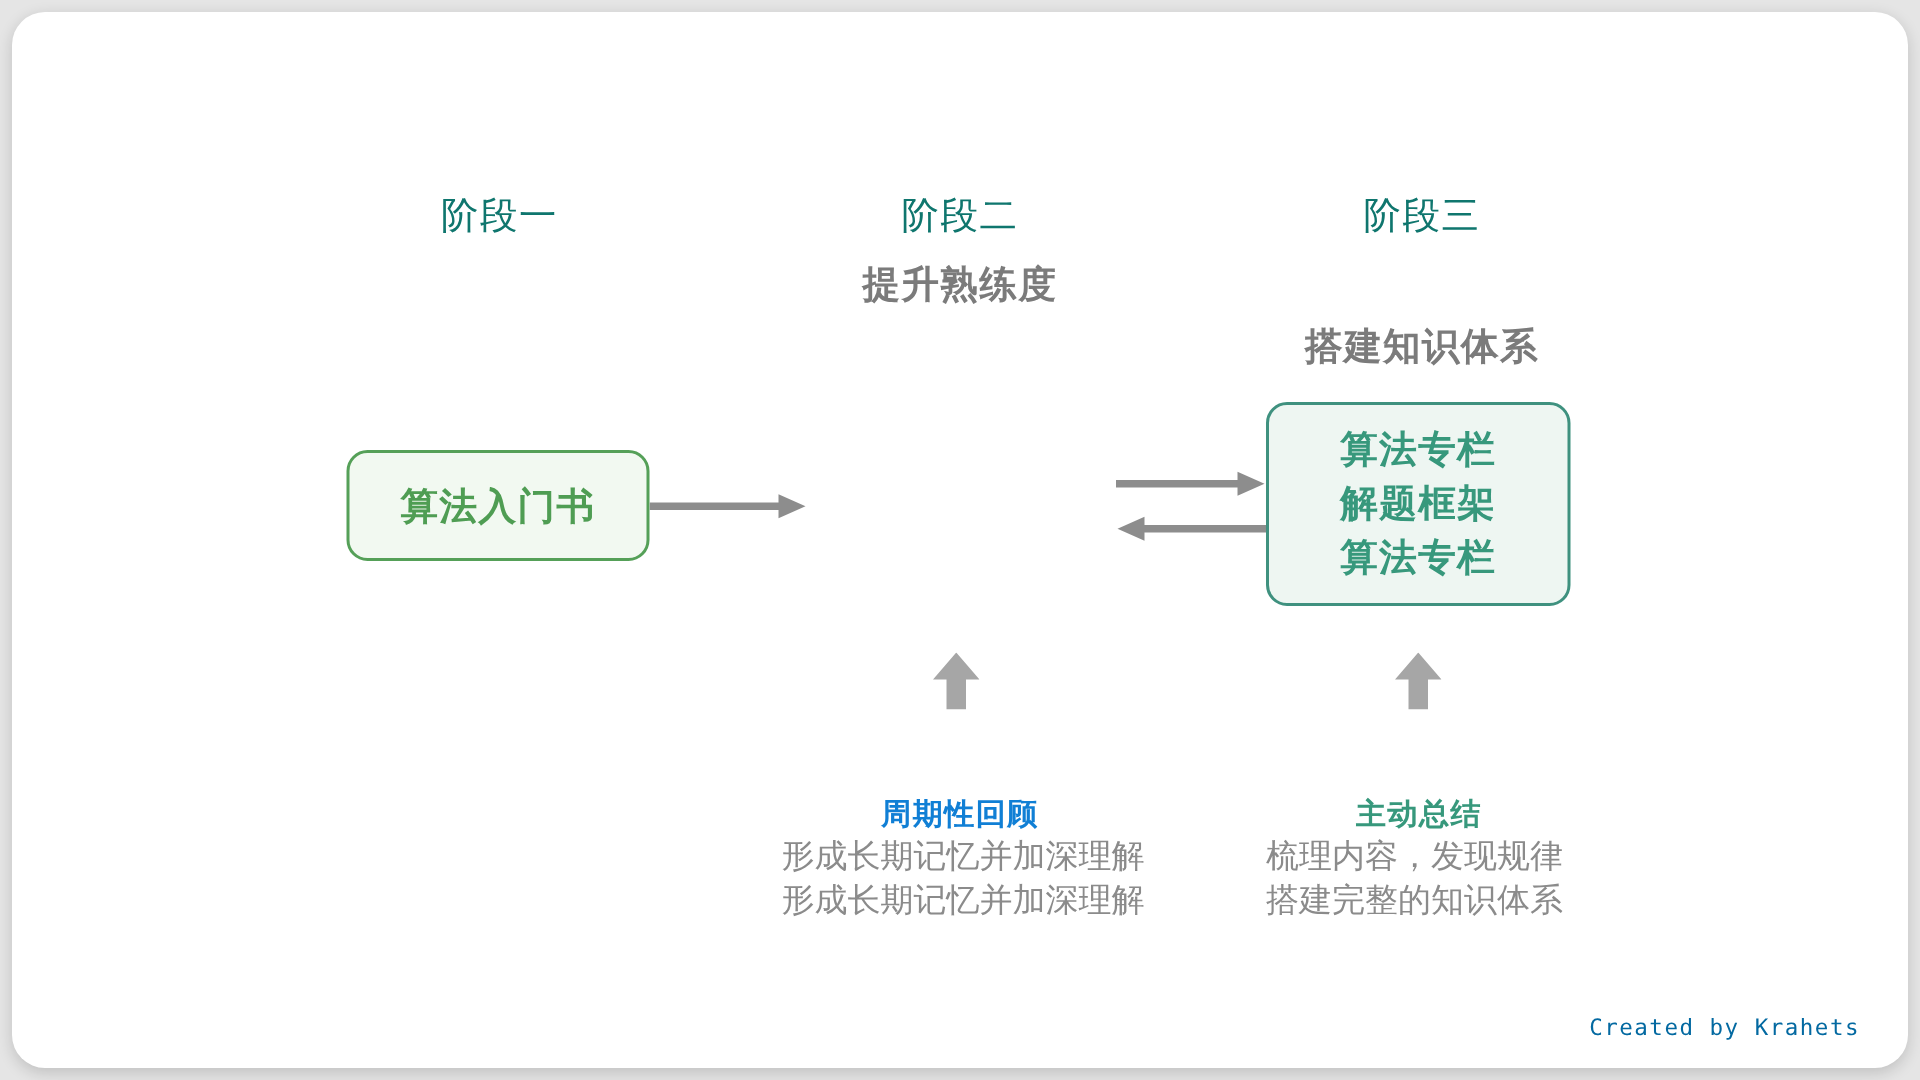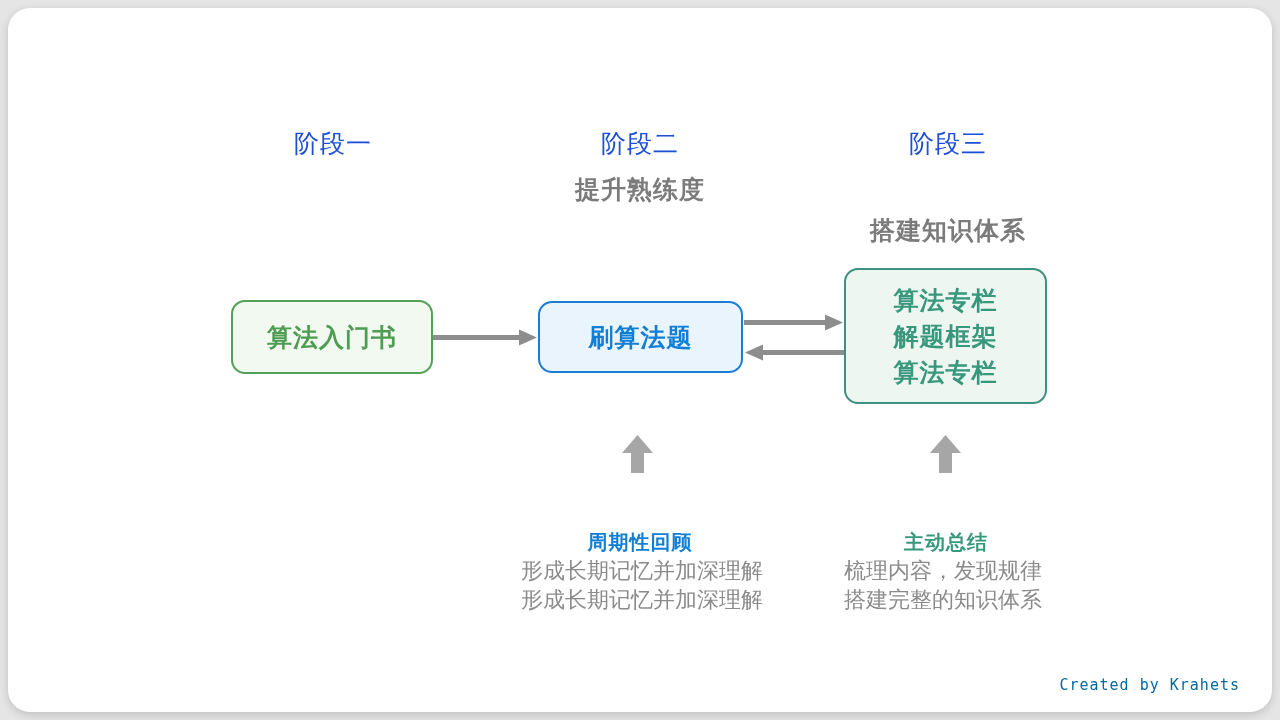--- a/index.html
+++ b/index.html
@@ -18,21 +18,21 @@
     left:8px;top:8px;right:8px;bottom:8px;
     background:#ffffff;
     border-radius:22px;
     box-shadow:0 3px 10px rgba(0,0,0,0.16);
   }
   .abs{position:absolute;}
   .stage-label{
     top:127px;width:220px;
     text-align:center;
     font-size:25px;
-    color:#1d4ed8;
+    color:#0f766e;
     letter-spacing:1px;
   }
   .stage-subtitle{
     top:173px;width:220px;
     text-align:center;
     font-size:25px;
     font-weight:bold;
     color:#7b7b7b;
     letter-spacing:1px;
   }
@@ -102,23 +102,20 @@
   <div class="abs stage-label" style="left:530px;">阶段二</div>
   <div class="abs stage-subtitle" style="left:530px;">提升熟练度</div>
 
   <div class="abs stage-label" style="left:838px;">阶段三</div>
   <div class="abs stage-subtitle" style="left:838px;margin-top:41px;">搭建知识体系</div>
 
   <div class="abs node node-green">
     <span>算法入门书</span>
   </div>
 
-  <div class="abs node node-blue">
-    <span>刷算法题</span>
-  </div>
 
   <div class="abs node node-teal">
     <span>算法专栏</span>
     <span>解题框架</span>
     <span>算法专栏</span>
   </div>
 
   <svg class="abs" style="left:433px;top:329px;" width="105" height="17" viewBox="0 0 105 17">
     <line x1="0" y1="8.5" x2="87" y2="8.5" stroke="#8d8d8d" stroke-width="5"></line>
     <polygon points="86,0.5 104,8.5 86,16.5" fill="#8d8d8d"></polygon>

